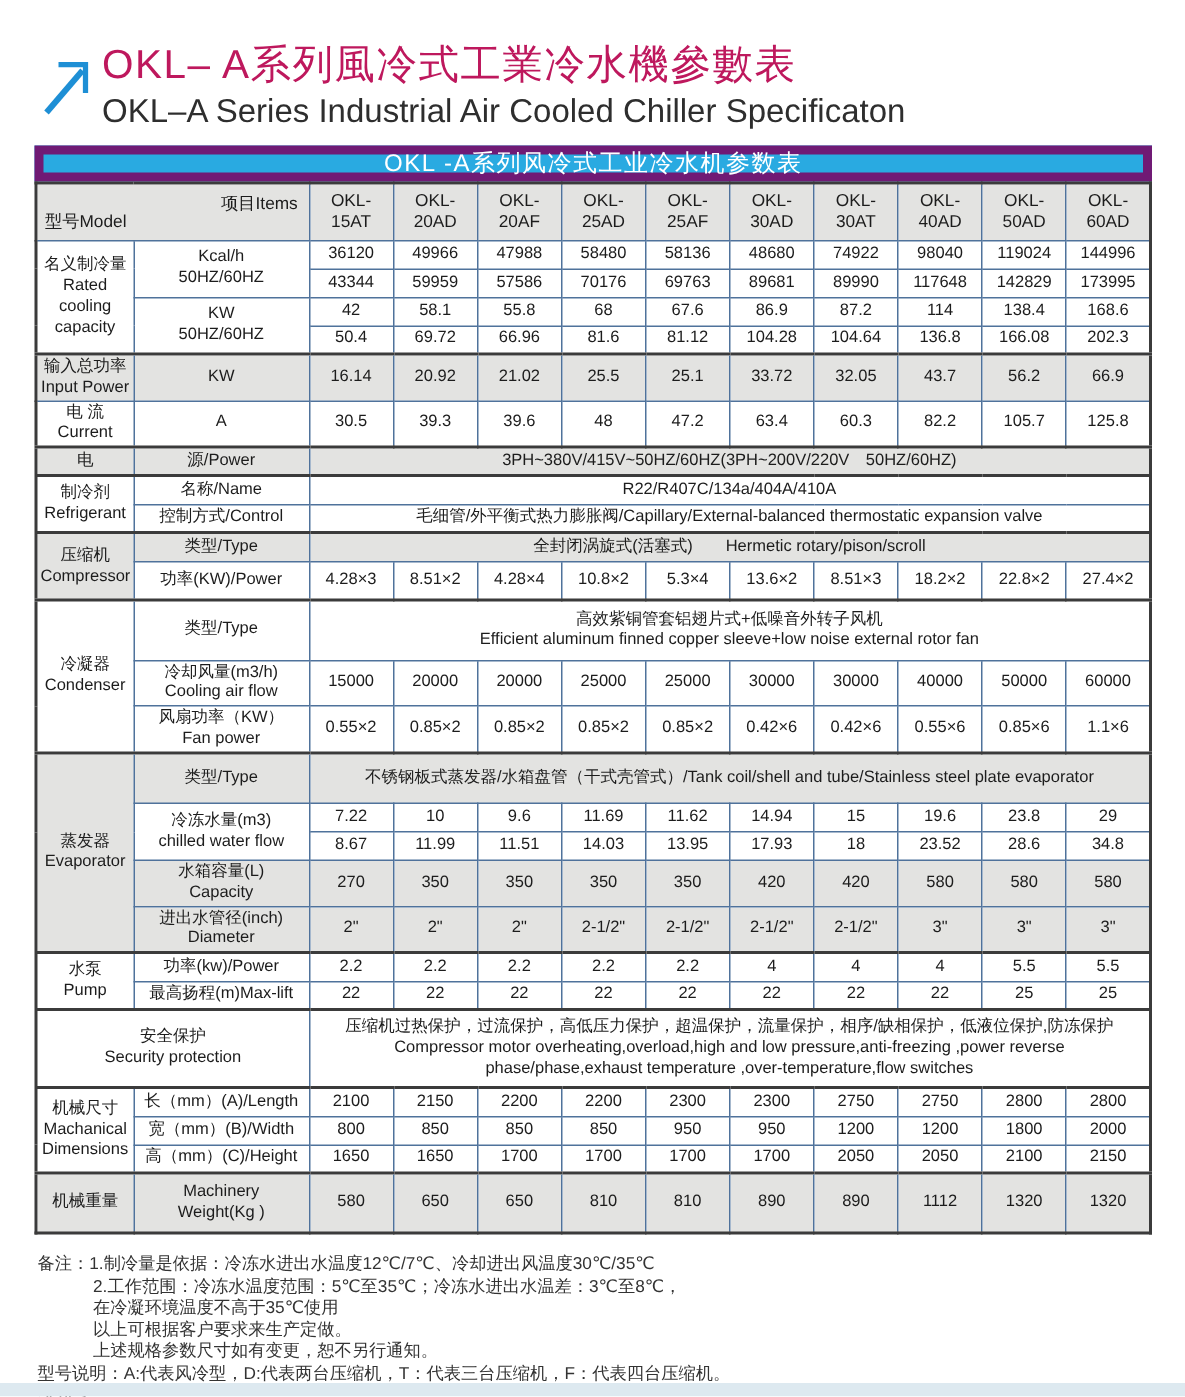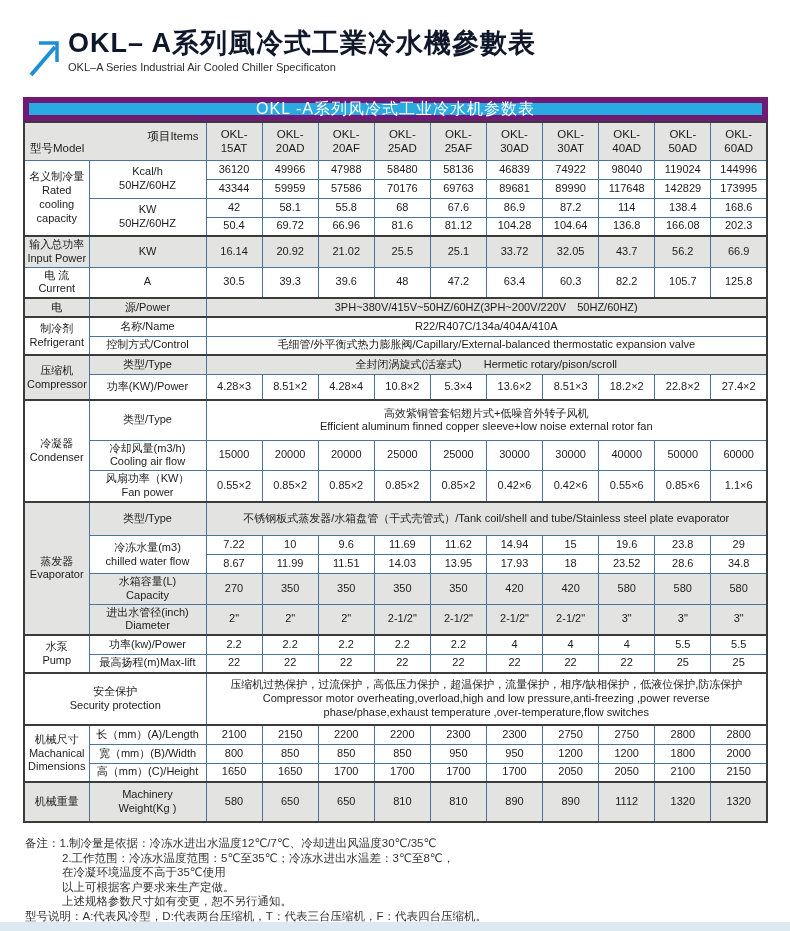--- a/index.html
+++ b/index.html
@@ -3,22 +3,22 @@
 <meta charset="utf-8">
 <style>
   html,body{margin:0;padding:0;}
   body{
     width:790px;height:931px;background:#ffffff;position:relative;
     font-family:"Liberation Sans","DejaVu Sans",sans-serif;color:#222;
     overflow:hidden;
   }
   
   .title-wrap{position:absolute;left:68px;top:28px;}
-  .title-cn{font-size:27px;font-weight:bold;color:#0f172a;letter-spacing:1px;line-height:1.15;}
-  .title-en{font-size:11px;color:#2e2e2e;margin-top:2px;}
+  .title-cn{font-size:27px;font-weight:normal;color:#be185d;letter-spacing:1px;line-height:1.15;}
+  .title-en{font-size:22px;color:#2e2e2e;margin-top:2px;}
   .arrow-icon{position:absolute;left:26px;top:36px;width:40px;height:44px;}
   
   .bar-title{
     position:absolute;left:23px;top:97px;width:745px;height:24px;
     background:#29aae1;color:#ffffff;font-size:16px;
     display:flex;align-items:center;justify-content:center;letter-spacing:1px;
     box-sizing:border-box;border:6px solid #701a75;
   }
   table.spec{
     position:absolute;left:23px;top:121px;width:745px;
@@ -147,21 +147,21 @@
         <td>
           <div>47988</div>
         </td>
         <td>
           <div>58480</div>
         </td>
         <td>
           <div>58136</div>
         </td>
         <td>
-          <div>46839</div>
+          <div>48680</div>
         </td>
         <td>
           <div>74922</div>
         </td>
         <td>
           <div>98040</div>
         </td>
         <td>
           <div>119024</div>
         </td>

